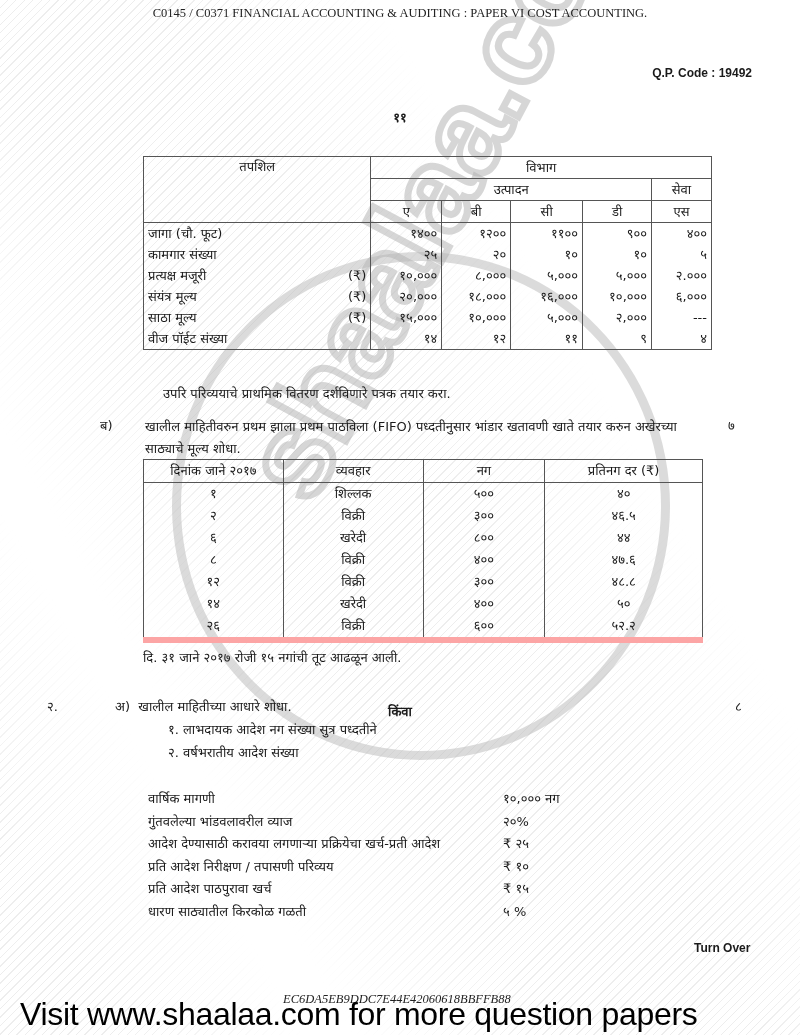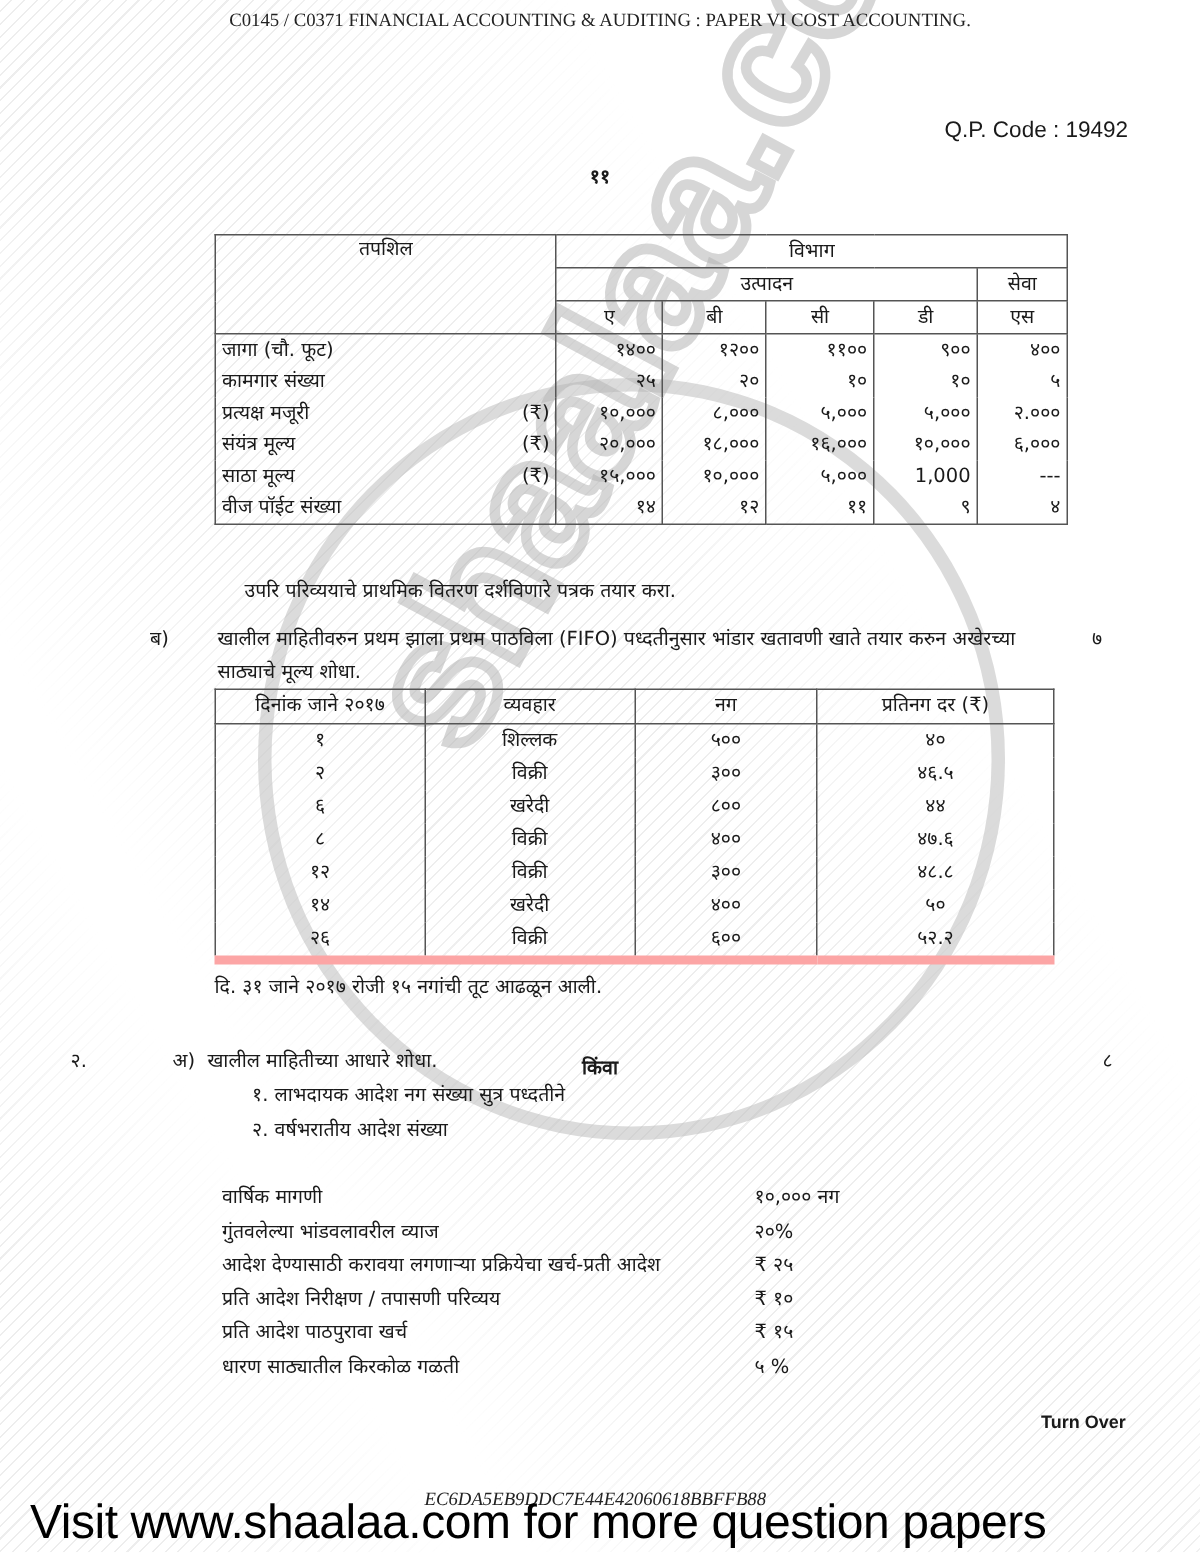--- a/index.html
+++ b/index.html
@@ -34,22 +34,22 @@
     color: transparent; -webkit-text-stroke: 7px rgba(180,180,180,0.55);
     transform: rotate(-62deg); transform-origin: left top;
     white-space: nowrap; pointer-events: none;
   }
   .abs { position: absolute; }
   .header-line {
     left: 0; width: 800px; top: 6px; text-align: center;
     font-family: "Liberation Serif", serif; font-size: 12.5px; color: #222;
   }
   .qp-code {
-    right: 48px; top: 78px;
-    font-family: "Liberation Sans", sans-serif; font-weight: normal; font-size: 15px;
+    right: 48px; top: 66px;
+    font-family: "Liberation Sans", sans-serif; font-weight: bold; font-size: 12px;
   }
   .page-num {
     left: 0; width: 800px; top: 108px; text-align: center; font-weight: bold; font-size: 13px;
   }
   table { border-collapse: collapse; font-size: 13px; }
   td, th { border: 1px solid #555; padding: 0 4px; font-weight: normal; }
   #t1 { left: 143px; top: 156px; width: 569px; padding-left: 44px; }
   #t1 td, #t1 th { height: 21px; line-height: 19px; }
   #t1 .num { text-align: right; }
   #t1 tbody td { border-top: none; border-bottom: none; }
@@ -172,21 +172,21 @@
     <tr>
       <td>
           <div class="rupee-cell">
             <span>साठा मूल्य</span>
             <span>(₹)</span>
           </div>
         </td>
       <td class="num">१५,०००</td>
       <td class="num">१०,०००</td>
       <td class="num">५,०००</td>
-      <td class="num">1,000</td>
+      <td class="num">२,०००</td>
       <td class="num">---</td>
     </tr>
     <tr>
       <td>
           <div class="rupee-cell">
             <span>वीज पॉईट संख्या</span>
             <span></span>
           </div>
         </td>
       <td class="num">१४</td>

